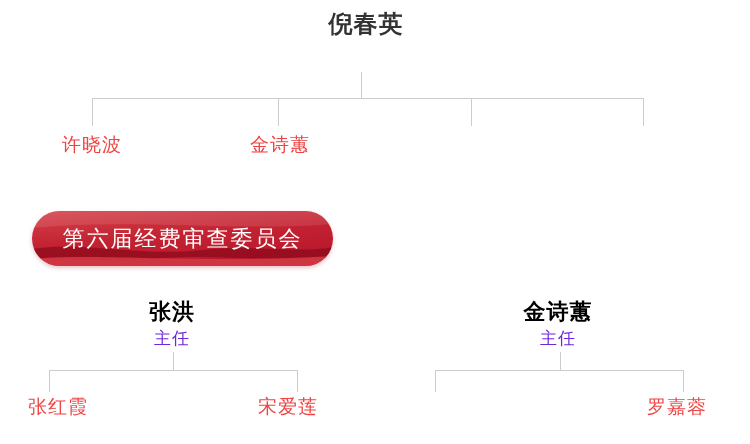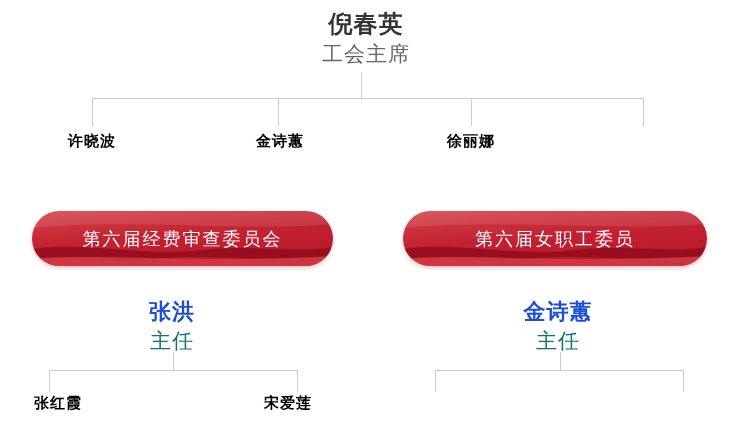--- a/index.html
+++ b/index.html
@@ -23,34 +23,34 @@
     font-weight: bold;
     color: #333333;
     letter-spacing: 1px;
   }
   .chairman-title {
     font-size: 21px;
     color: #666666;
     letter-spacing: 1px;
   }
   .member-name {
-    font-size: 15px;
-    font-weight: bold;
-    color: #000000;
+    font-size: 19px;
+    font-weight: normal;
+    color: #ef4444;
     letter-spacing: 1px;
   }
   .leader-name {
     font-size: 22px;
     font-weight: bold;
-    color: #1d4ed8;
+    color: #000000;
     letter-spacing: 1px;
   }
   .leader-title {
-    font-size: 21px;
-    color: #0f766e;
+    font-size: 17px;
+    color: #6d28d9;
     letter-spacing: 1px;
   }
 
   .line {
     background: #cccccc;
   }
   .vline { width: 1px; }
   .hline { height: 1px; }
 
   .banner {
@@ -67,75 +67,66 @@
     width: 100%; height: 100%;
   }
   .banner .banner-label {
     position: absolute;
     left: 0; top: 0;
     width: 100%; height: 100%;
     display: flex;
     align-items: center;
     justify-content: center;
     color: #ffffff;
-    font-size: 18px;
+    font-size: 22px;
     letter-spacing: 2px;
     white-space: nowrap;
   }
 </style>
 </head>
 <body>
 
 <div class="canvas">
 
   <div class="abs centered chairman-name" style="left:366px; top:8px;">倪春英</div>
-  <div class="abs centered chairman-title" style="left:366px; top:40px;">工会主席</div>
 
   <div class="abs line vline" style="left:361px; top:72px; height:26px;"></div>
   <div class="abs line hline" style="left:92px;  top:98px; width:552px;"></div>
   <div class="abs line vline" style="left:92px;  top:98px; height:28px;"></div>
   <div class="abs line vline" style="left:278px; top:98px; height:28px;"></div>
   <div class="abs line vline" style="left:471px; top:98px; height:28px;"></div>
   <div class="abs line vline" style="left:643px; top:98px; height:28px;"></div>
 
   <div class="abs centered member-name" style="left:92px;  top:132px;">许晓波</div>
   <div class="abs centered member-name" style="left:280px; top:132px;">金诗蕙</div>
-  <div class="abs centered member-name" style="left:471px; top:132px;">徐丽娜</div>
 
   <div class="banner" style="left:32px; top:211px; width:301px;">
     <svg viewBox="0 0 300 55" preserveAspectRatio="none">
       <path d="M0,0 L300,0 L300,13 C210,21 95,7 0,17 Z" fill="#ffffff" opacity="0.10"></path>
       <path d="M0,38 C50,30 110,46 170,39 C220,33 265,43 300,36 L300,46 C240,52 180,42 120,48 C70,52 30,46 0,48 Z" fill="#8c0b1c" opacity="0.75"></path>
       <path d="M0,48 C70,42 150,53 300,45 L300,55 L0,55 Z" fill="#d43b45" opacity="0.85"></path>
     </svg>
     <div class="banner-label">第六届经费审查委员会</div>
   </div>
 
-  <div class="banner" style="left:403px; top:211px; width:304px;">
-    <svg viewBox="0 0 300 55" preserveAspectRatio="none">
-      <path d="M0,0 L300,0 L300,13 C210,21 95,7 0,17 Z" fill="#ffffff" opacity="0.10"></path>
-      <path d="M0,38 C50,30 110,46 170,39 C220,33 265,43 300,36 L300,46 C240,52 180,42 120,48 C70,52 30,46 0,48 Z" fill="#8c0b1c" opacity="0.75"></path>
-      <path d="M0,48 C70,42 150,53 300,45 L300,55 L0,55 Z" fill="#d43b45" opacity="0.85"></path>
-    </svg>
-    <div class="banner-label">第六届女职工委员</div>
-  </div>
 
   <div class="abs centered leader-name" style="left:172px; top:297px;">张洪</div>
   <div class="abs centered leader-title" style="left:172px; top:327px;">主任</div>
 
   <div class="abs line vline" style="left:173px; top:352px; height:18px;"></div>
   <div class="abs line hline" style="left:49px;  top:370px; width:248px;"></div>
   <div class="abs line vline" style="left:49px;  top:370px; height:22px;"></div>
   <div class="abs line vline" style="left:297px; top:370px; height:22px;"></div>
 
   <div class="abs centered member-name" style="left:58px;  top:394px;">张红霞</div>
   <div class="abs centered member-name" style="left:288px; top:394px;">宋爱莲</div>
 
   <div class="abs centered leader-name" style="left:558px; top:297px;">金诗蕙</div>
   <div class="abs centered leader-title" style="left:558px; top:327px;">主任</div>
 
   <div class="abs line vline" style="left:560px; top:352px; height:18px;"></div>
   <div class="abs line hline" style="left:435px; top:370px; width:248px;"></div>
   <div class="abs line vline" style="left:435px; top:370px; height:22px;"></div>
   <div class="abs line vline" style="left:683px; top:370px; height:22px;"></div>
 
+  <div class="abs centered member-name" style="left:677px; top:394px;">罗嘉蓉</div>
 
 </div>
 
 </body></html>

